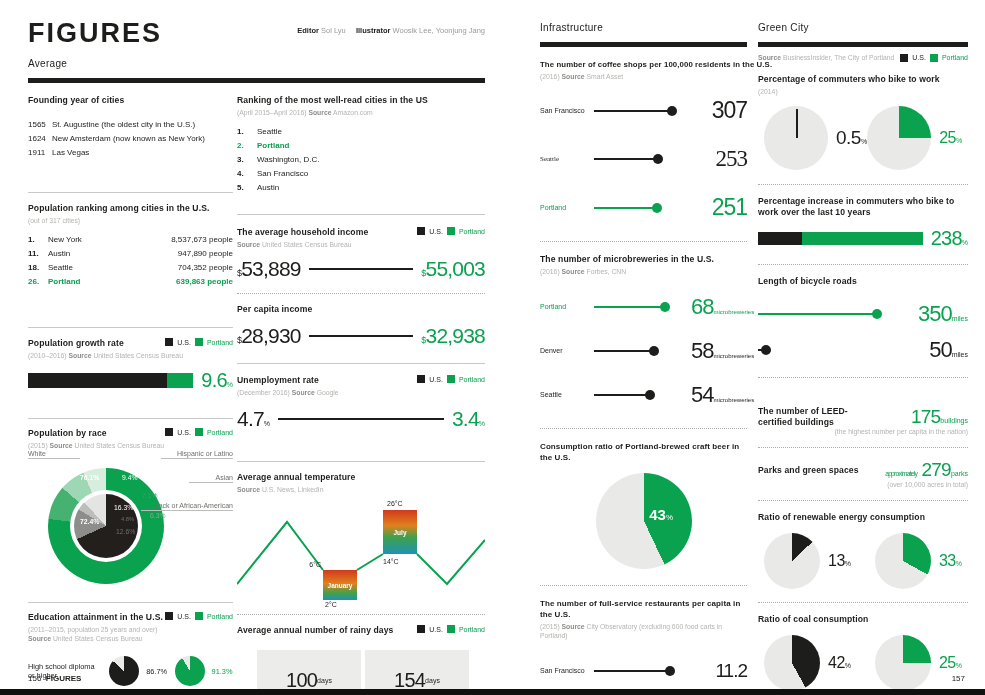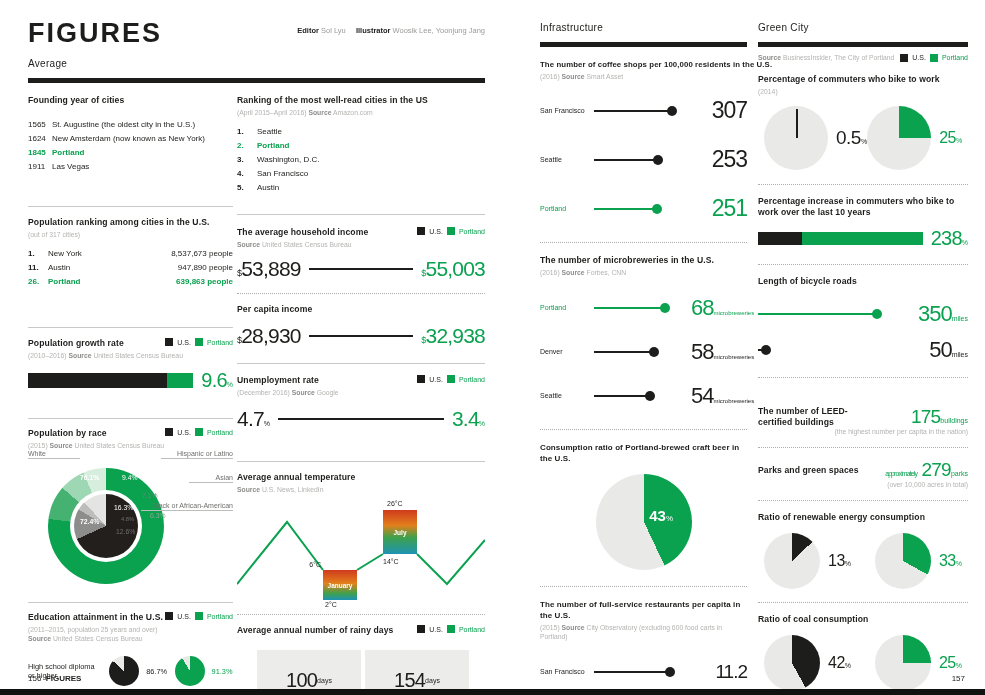--- a/index.html
+++ b/index.html
@@ -98,39 +98,43 @@
   <div class="sec-label" style="position:absolute;left:28px;top:58px;">Average</div>
   <div class="thickbar" style="position:absolute;left:28px;top:78px;width:457px;"></div>
 
   <div class="col-a">
 
     <div>
       <div class="blk-title">Founding year of cities</div>
       <div class="list8" style="margin-top:12px;">
         <div><span style="display:inline-block;width:24px;">1565</span><span>St. Augustine (the oldest city in the U.S.)</span></div>
         <div><span style="display:inline-block;width:24px;">1624</span><span>New Amsterdam (now known as New York)</span></div>
-        <div class="green" style="font-weight:bold;"><span style="display:inline-block;width:24px;">1845</span><span>Portland</span></div>
         <div><span style="display:inline-block;width:24px;">1911</span><span>Las Vegas</span></div>
       </div>
       <div class="rule" style="margin-top:32px;"></div>
     </div>
 
     <div style="margin-top:10px;">
       <div class="blk-title">Population ranking among cities in the U.S.</div>
       <div class="meta">(out of 317 cities)</div>
       <div class="list8" style="margin-top:8px;">
         <div style="display:flex;">
             <span class="rk">1.</span>
             <span style="flex:1;">New York</span>
             <span>8,537,673 people</span>
           </div>
         <div style="display:flex;">
             <span class="rk">11.</span>
             <span style="flex:1;">Austin</span>
             <span>947,890 people</span>
+          </div>
+        <div style="display:flex;">
+            <span class="rk">18.</span>
+            <span style="flex:1;">Seattle</span>
+            <span>704,352 people</span>
           </div>
         <div style="display:flex;" class="green">
             <span class="rk">26.</span>
             <span style="flex:1;font-weight:bold;">Portland</span>
             <span style="font-weight:bold;">639,863 people</span>
           </div>
       </div>
       <div class="rule" style="margin-top:38px;"></div>
     </div>
 
@@ -340,21 +344,21 @@
     <div style="margin-top:12px;">
       <div class="blk-title nowrap" style="font-size:7.8px;">The number of coffee shops per 100,000 residents in the U.S.</div>
       <div class="meta"><span>(2016)</span> <b>Source</b> <span>Smart Asset</span></div>
       <div class="lolli" style="margin-top:16px;">
         <span class="city">San Francisco</span>
         <div class="track">
             <div class="lline" style="width: 90%;"></div>
           </div>
         <span class="num" style="font-size:23px;">307</span>
       </div>
-      <div class="lolli" style="margin-top:22px;">
+      <div class="lolli" style="margin-top:22px;font-family:Liberation Serif, serif;">
         <span class="city">Seattle</span>
         <div class="track">
             <div class="lline" style="width: 74%;"></div>
           </div>
         <span class="num" style="font-size:23px;">253</span>
       </div>
       <div class="lolli pd" style="margin-top:22px;">
         <span class="city">Portland</span>
         <div class="track">
             <div class="lline" style="width: 73%;"></div>

